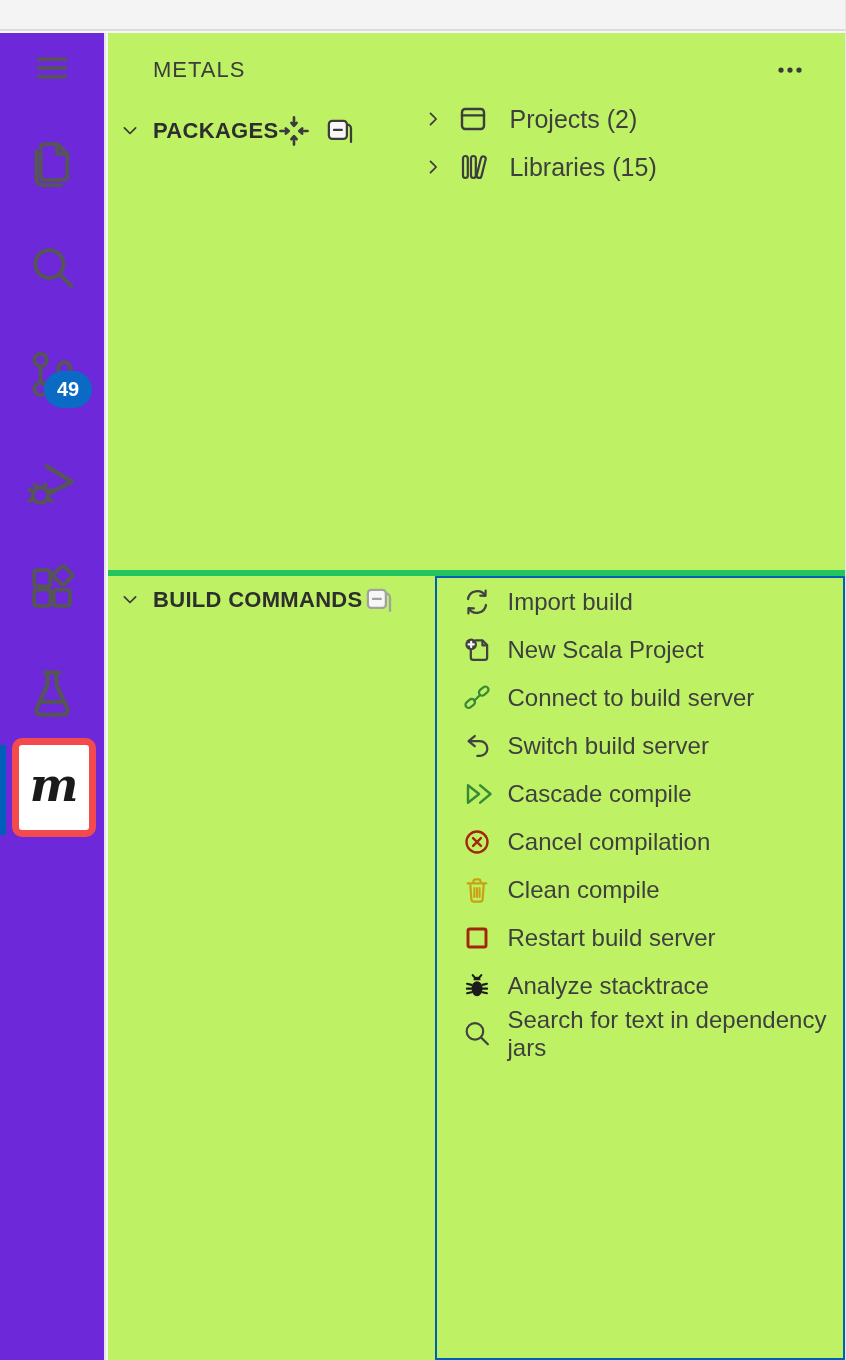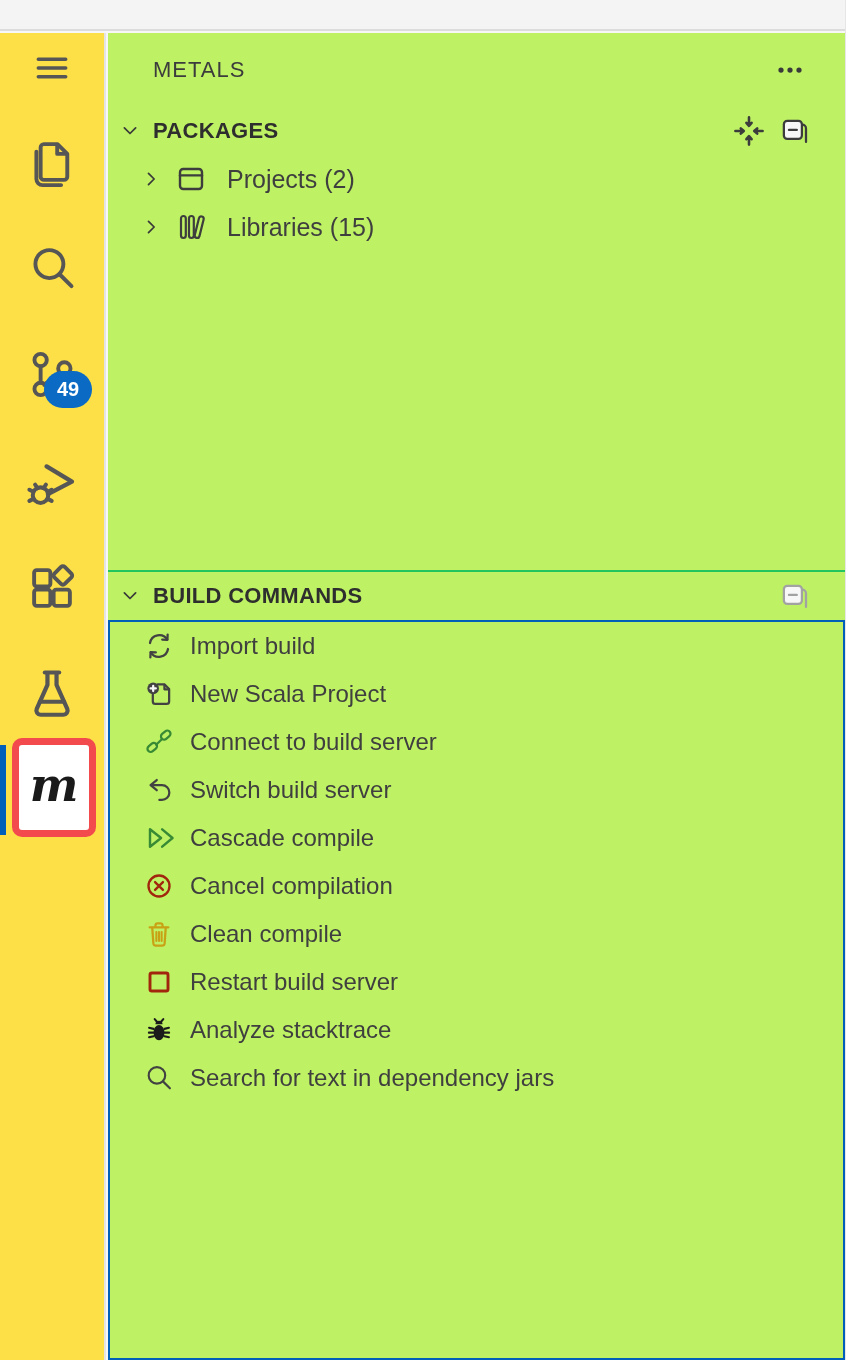--- a/index.html
+++ b/index.html
@@ -2,53 +2,53 @@
 <html><head>
 <meta charset="utf-8">
 <style>
   * { box-sizing: border-box; margin: 0; padding: 0; }
   html,body { width:846px; height:1360px; }
   body { font-family: "Liberation Sans", "DejaVu Sans", sans-serif; background:#f7f7f7; overflow:hidden; }
   .screen { position:relative; width:846px; height:1360px; background:#f7f7f7; border-right:1px solid #e6e6e6; }
 
   .titlebar { position:absolute; left:0; top:0; width:100%; height:31px; background:#f4f4f4; border-bottom:2px solid #dcdcdc; }
 
-  .abar { position:absolute; left:0; top:33px; bottom:0; width:106px; background:#fde047; border-right:2px solid #e4e4e4; }
+  .abar { position:absolute; left:0; top:33px; bottom:0; width:106px; background:#6d28d9; border-right:2px solid #e4e4e4; }
   .aicon { position:absolute; left:50%; transform:translate(-50%,-50%); color:#565656; display:flex; align-items:center; justify-content:center; }
   .badge { position:absolute; left:44px; top:338px; width:48px; height:37px; background:#0b6bc4; border-radius:19px; color:#fff; font-size:20px; font-weight:bold; display:flex; align-items:center; justify-content:center; z-index:3; }
   .metals-box { position:absolute; left:12px; top:705px; width:84px; height:99px; border:7px solid #f24a4d; border-radius:10px; background:#ffffff; display:flex; align-items:center; justify-content:center; z-index:2; }
   .metals-m { font-family:"DejaVu Serif", serif; font-style:italic; font-weight:bold; font-size:46px; line-height:1; color:#1a1a1a; margin-top:-6px; }
   .active-bar { position:absolute; left:0; top:712px; width:6px; height:90px; background:#005fb8; z-index:1; }
 
   .sidebar { position:absolute; left:108px; top:33px; right:0; bottom:0; display:flex; flex-direction:column; background:#bef264; }
   .pane-header { height:50px; margin-top:12px; display:flex; align-items:center; padding:0 40px 0 45px; flex:0 0 auto; }
   .pane-title { font-size:22px; color:#3c3c3c; letter-spacing:1px; }
   .pane-actions { margin-left:auto; display:flex; align-items:center; }
   .action-btn { color:#3a3a3a; display:flex; align-items:center; justify-content:center; cursor:pointer; }
 
-  .section { display:flex; flex-direction:column; min-height:0; }
+  .section { display:flex; flex-direction:row; min-height:0; }
   .section.packages { flex:1 1 auto; }
-  .section.build { flex:0 0 auto; height:790px; border-top:2px solid #22c55e; }
+  .section.build { flex:0 0 auto; height:790px; border-top:6px solid #22c55e;gap:6px; }
   .sec-header { height:48px; display:flex; align-items:center; padding-left:12px; flex:0 0 auto; cursor:pointer; }
   .section.packages .sec-header { margin-top:12px; }
   .sec-chevron { width:20px; height:20px; color:#3a3a3a; display:flex; }
   .sec-label { margin-left:13px; font-size:22px; font-weight:bold; color:#2e2e2e; letter-spacing:0.3px; }
   .sec-actions { margin-left:auto; display:flex; align-items:center; gap:14px; padding-right:36px; }
   .sec-actions .action-btn { color:#3c3c3c; }
   .sec-actions .action-btn.dim { color:#a2a2a2; }
 
   .tree { flex:1 1 auto; min-height:0; }
   .tree.focused { border:2px solid #005fb8; }
 
   .trow { height:48px; display:flex; align-items:center; cursor:pointer; }
   .packages .trow { padding-left:33px; }
   .packages .trow .twisty { width:20px; height:20px; color:#3a3a3a; flex:0 0 auto; display:flex; }
   .packages .trow .ticon { margin-left:14px; width:32px; height:32px; color:#3d3d3d; flex:0 0 auto; display:flex; }
   .packages .trow .tlabel { margin-left:20px; font-size:25px; color:#3f3f3f; }
-  .build .trow { padding-left:34px; }
+  .build .trow { padding-left:25px; }
   .build .trow .ticon { width:30px; height:30px; flex:0 0 auto; display:flex; }
   .build .trow .tlabel { margin-left:16px; font-size:24px; color:#3f3f3f; }
 
   svg.i { stroke:currentColor; fill:none; stroke-width:1.2; stroke-linecap:round; stroke-linejoin:round; display:block; }
 </style>
 </head>
 <body>
 
 <div class="screen">
   <div class="titlebar"></div>

